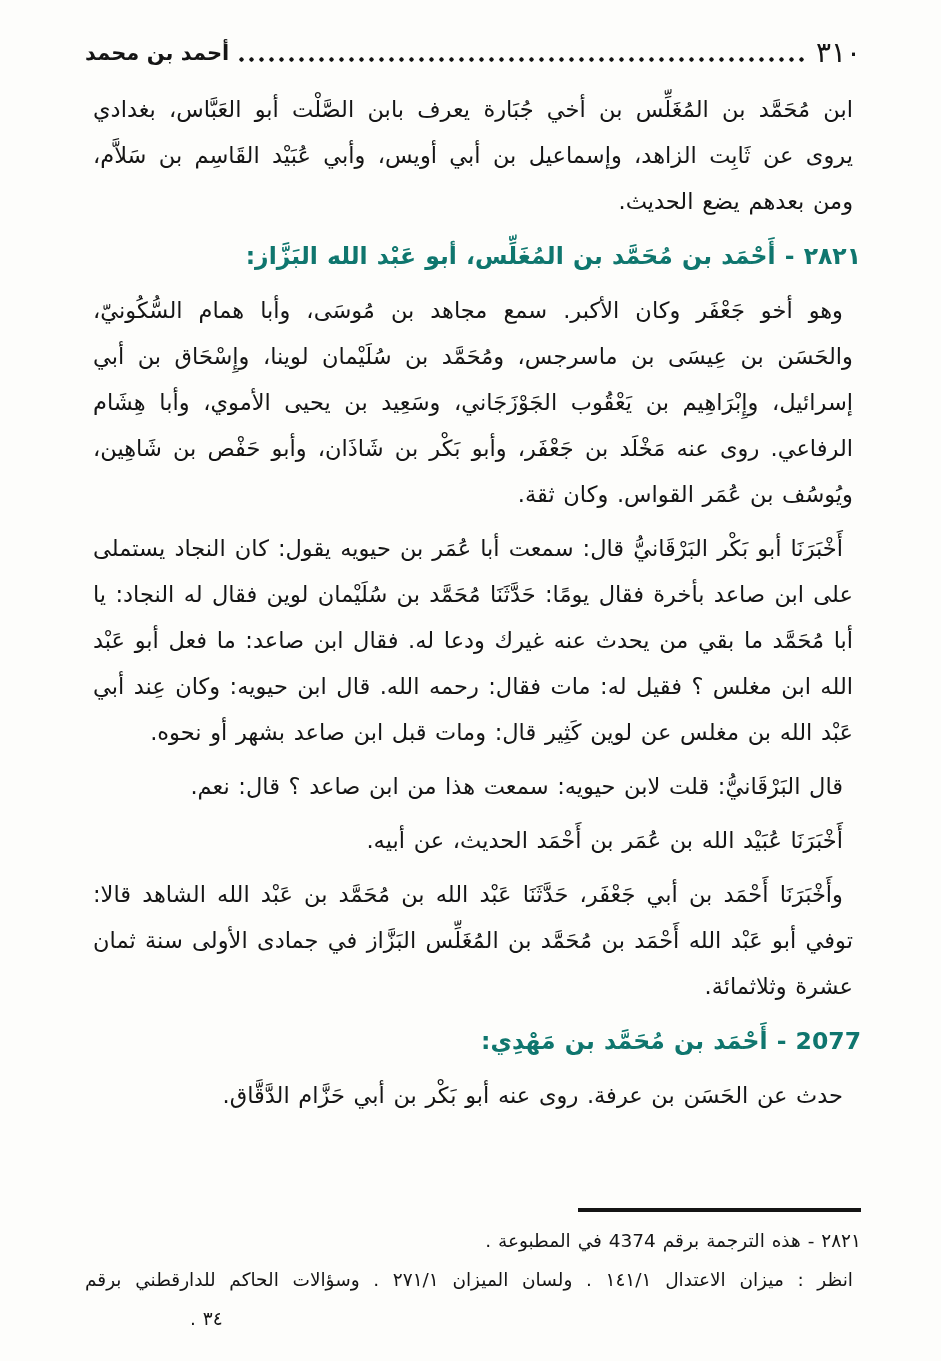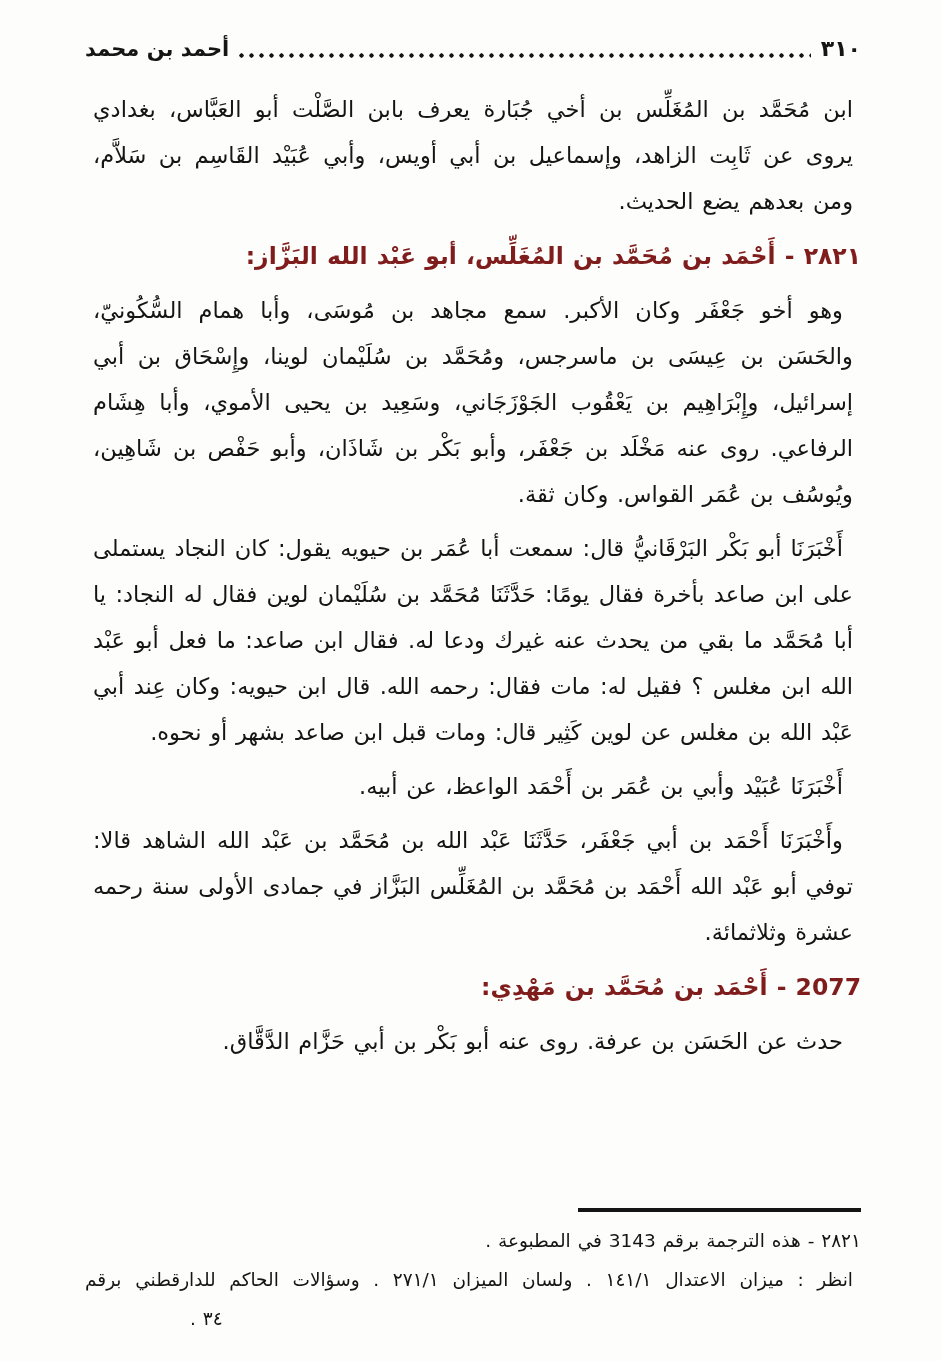--- a/index.html
+++ b/index.html
@@ -17,22 +17,22 @@
     overflow: hidden;
   }
   
   .running-head {
     position: absolute;
     top: 36px; right: 80px; left: 85px;
     display: flex;
     align-items: center;
   }
   .pagenum {
-    font-weight: bold;
-    font-size: 22px;
+    font-weight: normal;
+    font-size: 28px;
     letter-spacing: 2px;
     white-space: nowrap;
   }
   .leader {
     flex: 1 1 auto;
     height: 5px;
     margin: 14px 10px 0 10px;
     background-image: radial-gradient(circle at 2.5px 2.5px, #141414 1.9px, transparent 2.4px);
     background-size: 10px 5px;
     background-repeat: repeat-x;
@@ -55,21 +55,21 @@
     text-indent: 10px;
     word-spacing: 1.5px;
   }
   .par.flush { text-indent: 0; }
   .entry {
     margin: 9px 0 7px 0;
     font-size: 23.5px;
     font-weight: bold;
     line-height: 46px;
     word-spacing: 1px;
-    color: #7f1d1d;
+    color: #0f766e;
   }
   
   .footnotes {
     position: absolute;
     top: 1208px; right: 80px; left: 85px;
   }
   .fn-rule {
     width: 283px;
     height: 0;
     border-top: 4px solid #141414;
@@ -100,27 +100,28 @@
     <span class="leader"></span>
     <span class="rtitle">أحمد بن محمد</span>
   </header>
 
   <main class="bodycol">
     <p class="par flush">ابن مُحَمَّد بن المُغَلِّس بن أخي جُبَارة يعرف بابن الصَّلْت أبو العَبَّاس، بغدادي يروى عن ثَابِت الزاهد، وإسماعيل بن أبي أويس، وأبي عُبَيْد القَاسِم بن سَلاَّم، ومن بعدهم يضع الحديث.</p>
 
     <h2 class="entry">٢٨٢١ - أَحْمَد بن مُحَمَّد بن المُغَلِّس، أبو عَبْد الله البَزَّاز:</h2>
     <p class="par">وهو أخو جَعْفَر وكان الأكبر. سمع مجاهد بن مُوسَى، وأبا همام السُّكُونيّ، والحَسَن بن عِيسَى بن ماسرجس، ومُحَمَّد بن سُلَيْمان لوينا، وإِسْحَاق بن أبي إسرائيل، وإِبْرَاهِيم بن يَعْقُوب الجَوْزَجَاني، وسَعِيد بن يحيى الأموي، وأبا هِشَام الرفاعي. روى عنه مَخْلَد بن جَعْفَر، وأبو بَكْر بن شَاذَان، وأبو حَفْص بن شَاهِين، ويُوسُف بن عُمَر القواس. وكان ثقة.</p>
     <p class="par">أَخْبَرَنَا أبو بَكْر البَرْقَانيُّ قال: سمعت أبا عُمَر بن حيويه يقول: كان النجاد يستملى على ابن صاعد بأخرة فقال يومًا: حَدَّثَنَا مُحَمَّد بن سُلَيْمان لوين فقال له النجاد: يا أبا مُحَمَّد ما بقي من يحدث عنه غيرك ودعا له. فقال ابن صاعد: ما فعل أبو عَبْد الله ابن مغلس ؟ فقيل له: مات فقال: رحمه الله. قال ابن حيويه: وكان عِند أبي عَبْد الله بن مغلس عن لوين كَثِير قال: ومات قبل ابن صاعد بشهر أو نحوه.</p>
-    <p class="par">أَخْبَرَنَا عُبَيْد وأبي بن عُمَر بن أَحْمَد الواعظ، عن أبيه.</p>
-    <p class="par">وأَخْبَرَنَا أَحْمَد بن أبي جَعْفَر، حَدَّثَنَا عَبْد الله بن مُحَمَّد بن عَبْد الله الشاهد قالا: توفي أبو عَبْد الله أَحْمَد بن مُحَمَّد بن المُغَلِّس البَزَّاز في جمادى الأولى سنة رحمه عشرة وثلاثمائة.</p>
+    <p class="par">قال البَرْقَانيُّ: قلت لابن حيويه: سمعت هذا من ابن صاعد ؟ قال: نعم.</p>
+    <p class="par">أَخْبَرَنَا عُبَيْد الله بن عُمَر بن أَحْمَد الحديث، عن أبيه.</p>
+    <p class="par">وأَخْبَرَنَا أَحْمَد بن أبي جَعْفَر، حَدَّثَنَا عَبْد الله بن مُحَمَّد بن عَبْد الله الشاهد قالا: توفي أبو عَبْد الله أَحْمَد بن مُحَمَّد بن المُغَلِّس البَزَّاز في جمادى الأولى سنة ثمان عشرة وثلاثمائة.</p>
 
     <h2 class="entry">2077 - أَحْمَد بن مُحَمَّد بن مَهْدِي:</h2>
     <p class="par">حدث عن الحَسَن بن عرفة. روى عنه أبو بَكْر بن أبي حَزَّام الدَّقَّاق.</p>
   </main>
 
   <footer class="footnotes">
     <div class="fn-rule"></div>
-    <p class="fn">٢٨٢١ - هذه الترجمة برقم 3143 في المطبوعة .</p>
+    <p class="fn">٢٨٢١ - هذه الترجمة برقم 4374 في المطبوعة .</p>
     <p class="fn indent stretch">انظر : ميزان الاعتدال ١٤١/١ . ولسان الميزان ٢٧١/١ . وسؤالات الحاكم للدارقطني برقم</p>
     <p class="fn cont">٣٤ .</p>
   </footer>
 
 </div>
 
 </body></html>

